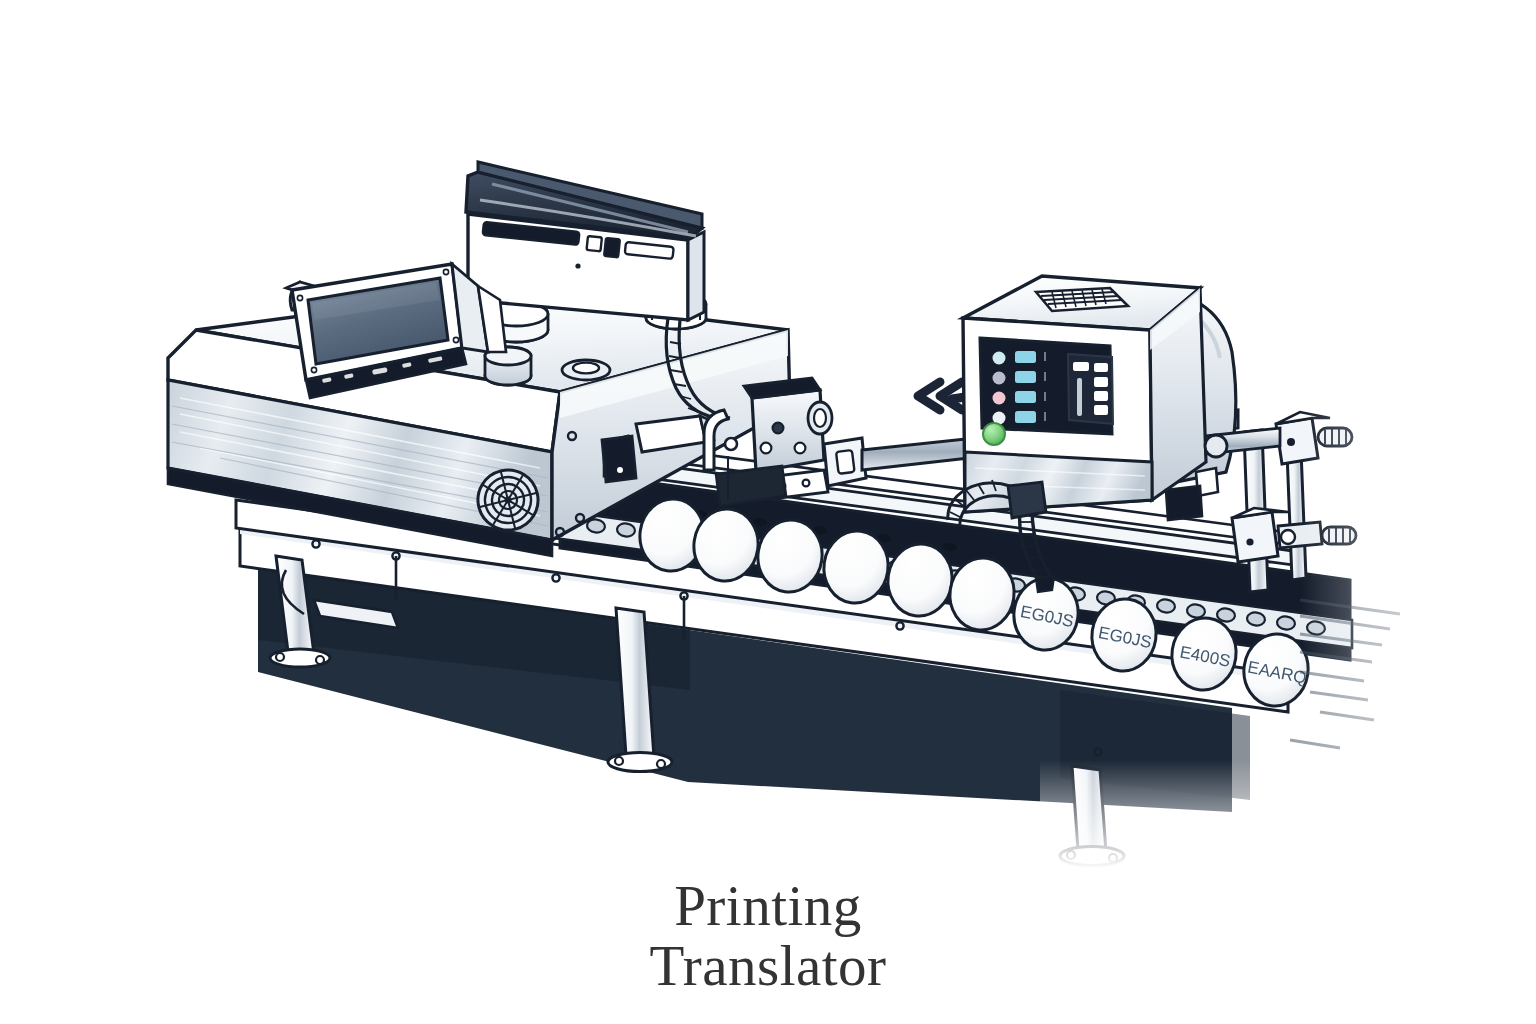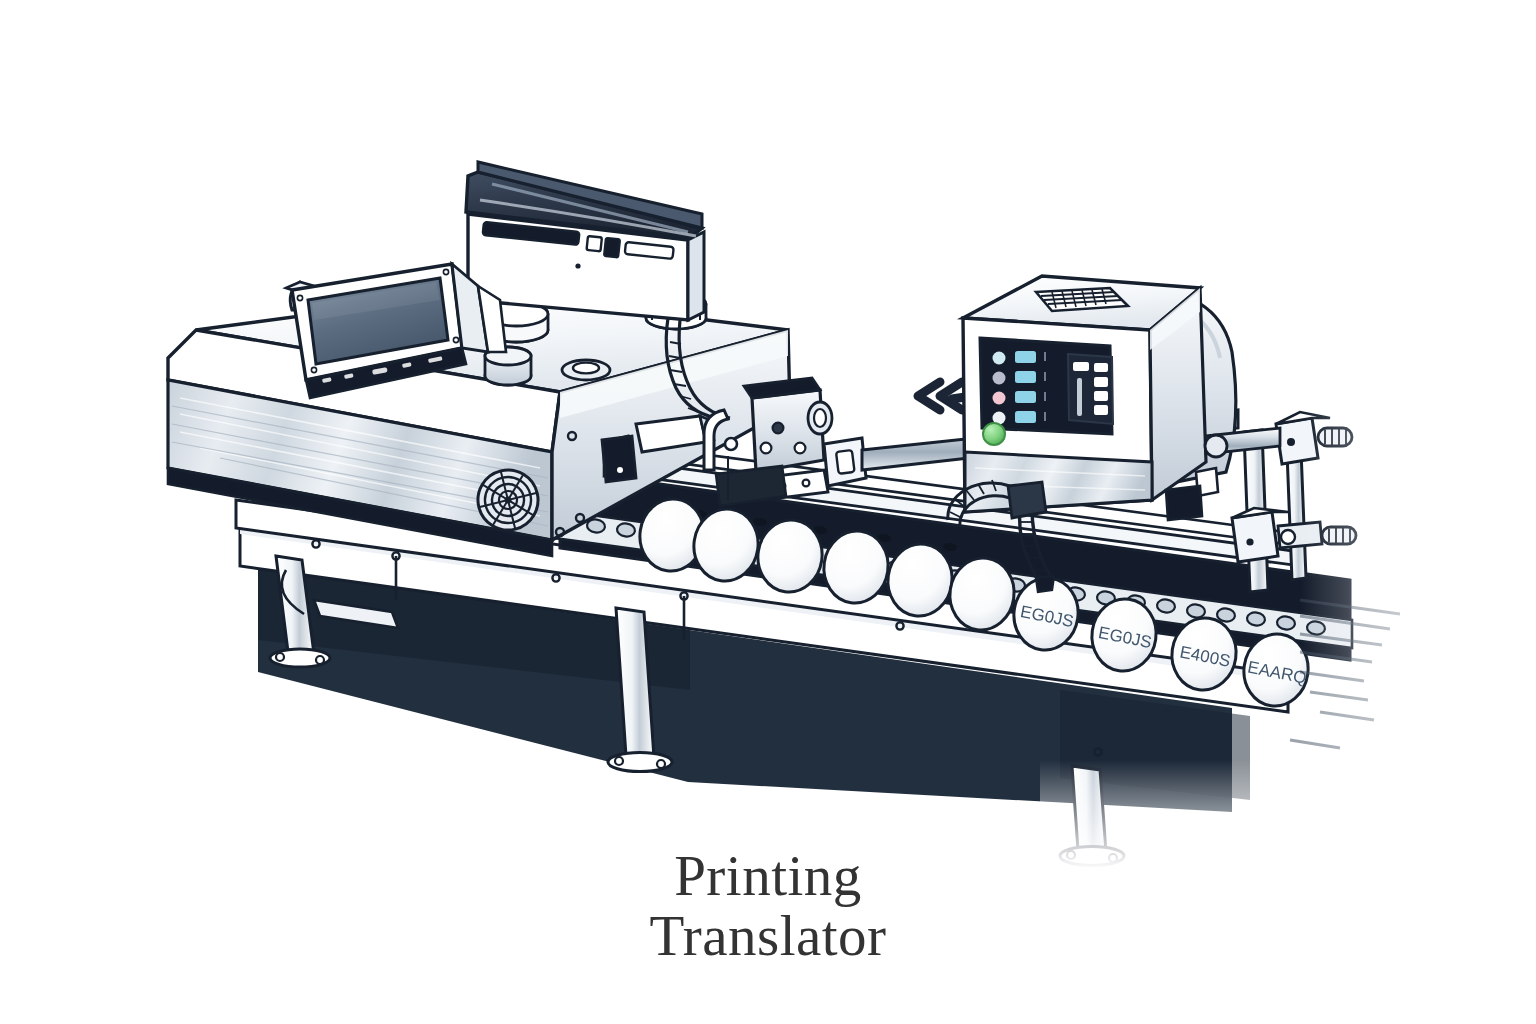--- a/index.html
+++ b/index.html
@@ -24,21 +24,21 @@
   }
   #scene {
     position: absolute;
     left: 0; top: 0;
     width: 1536px;
     height: 1024px;
   }
   .caption-wrap {
     position: absolute;
     left: 0;
-    top: 846px;
+    top: 876px;
     width: 1536px;
     text-align: center;
     pointer-events: none;
   }
   .caption-line {
     display: block;
     font-family: "Liberation Serif", "DejaVu Serif", serif;
     font-size: 57px;
     line-height: 60px;
     letter-spacing: 0.5px;

